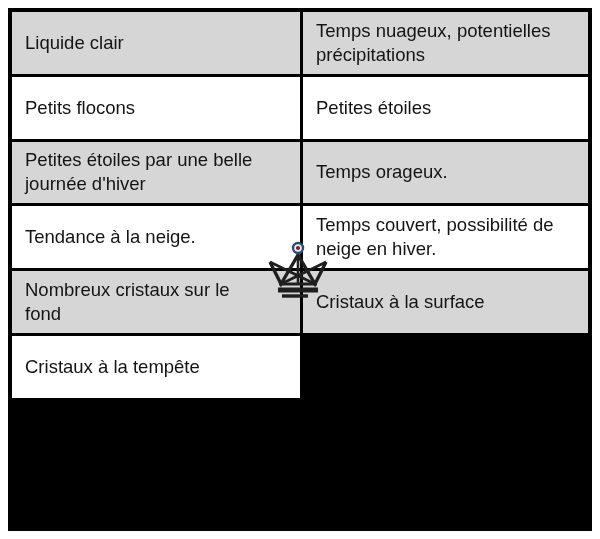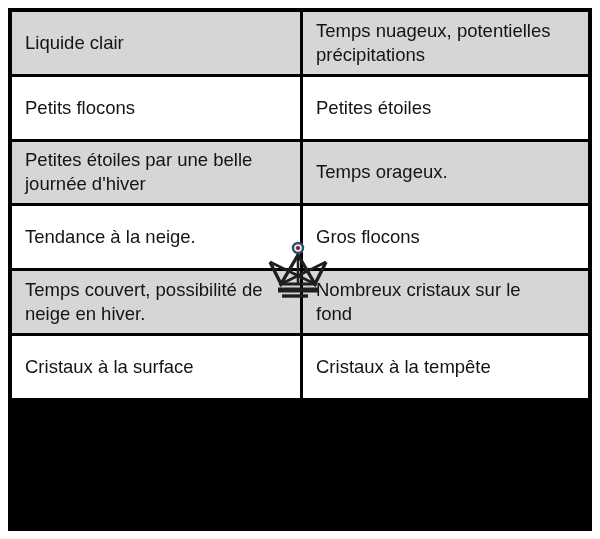--- a/index.html
+++ b/index.html
@@ -67,21 +67,20 @@
 
     <div class="cell">Petits flocons</div>
 
     <div class="cell">Petites étoiles</div>
     <div class="cell">Petites étoiles par une belle
 journée d'hiver</div>
 
     <div class="cell">Temps orageux.</div>
     <div class="cell">Tendance à la neige.</div>
 
-    <div class="cell">Gros flocons</div>
     <div class="cell">Temps couvert, possibilité de
 neige en hiver.</div>
 
     <div class="cell">Nombreux cristaux sur le
 fond</div>
 
     <div class="cell">Cristaux à la surface</div>
     <div class="cell">Cristaux à la tempête</div>
   </div>
 

